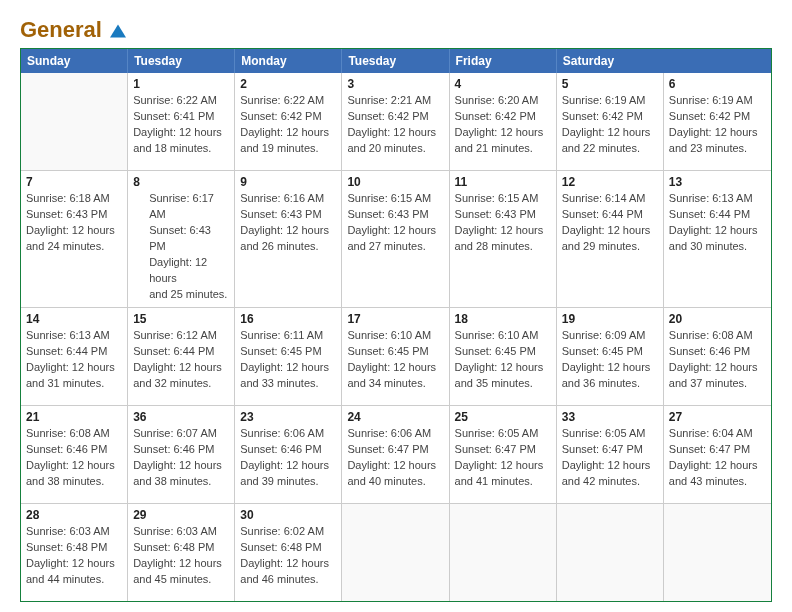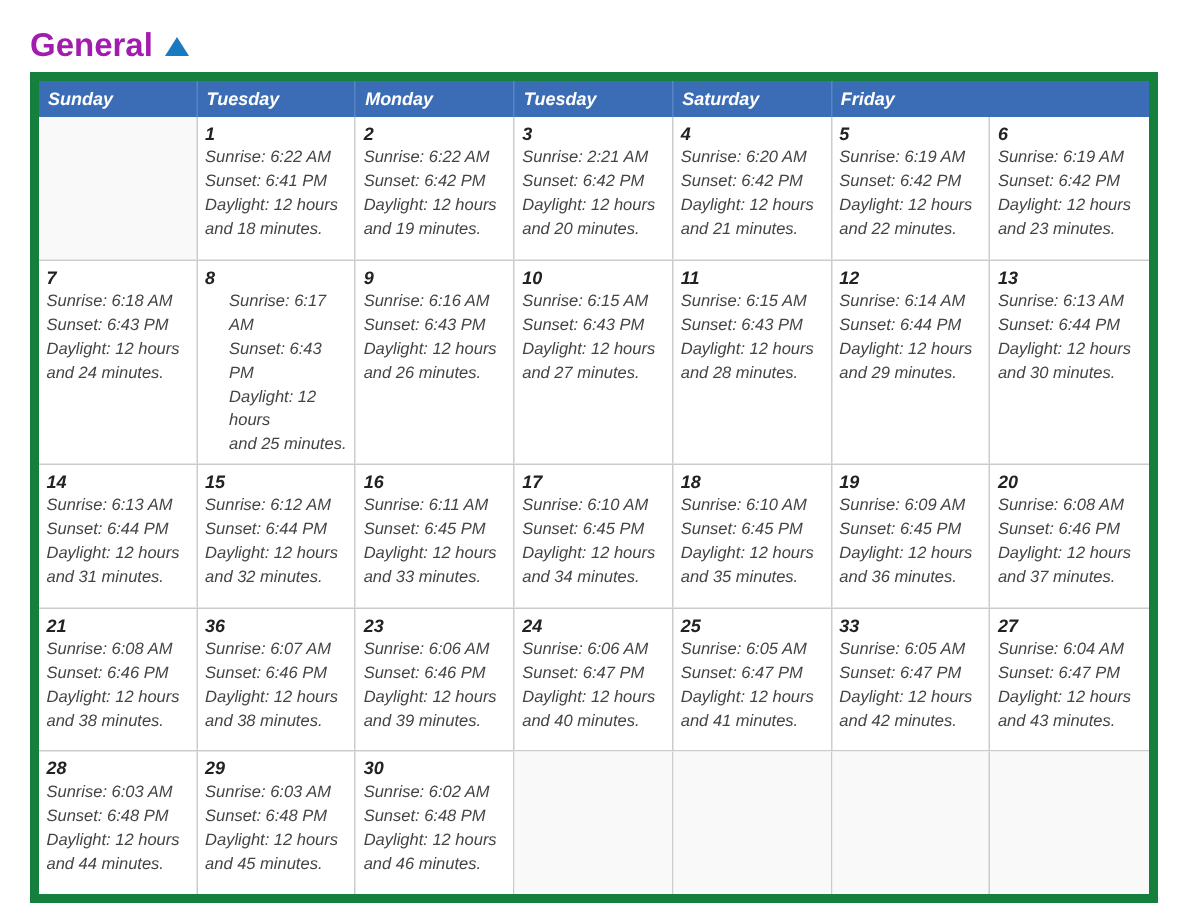--- a/index.html
+++ b/index.html
@@ -51,22 +51,21 @@
       line-height: 1.1;
     }
     .location {
       font-size: 15px;
       color: #333;
     }
     .calendar {
       flex: 1;
       display: flex;
       flex-direction: column;
-      border: 6px solid #15803d;
-      font-style: italic;
+      border: 1px solid #15803d;
     }
     .cal-header {
       display: grid;
       grid-template-columns: repeat(7, 1fr);
       background: #3a6db5;
     }
     .cal-header-cell {
       color: #fff;
       font-size: 12px;
       font-weight: bold;
@@ -111,42 +110,42 @@
     }
   </style>
 </head>
 <body>
 
 <div class="page">
   <div class="header">
     <div class="logo">
       <div style="display:flex;align-items:center;">
         <span class="logo-text">
-          <span style="color:#a21caf;">General</span>
+          <span style="color:#a16207;">General</span>
           <svg class="logo-icon" viewBox="0 0 20 16" style="display:inline-block;vertical-align:middle;margin-left:2px;">
             <polygon points="0,16 10,0 20,16" fill="#1a7abf"></polygon>
           </svg>
         </span>
       </div>
       <div style="font-size:22px;font-weight:bold;color:#1a7abf;margin-top:-4px;"></div>
     </div>
     <div class="title-block">
       <div class="month-title"></div>
       <div class="location"></div>
     </div>
   </div>
 
   <div class="calendar">
     <div class="cal-header">
     <div class="cal-header-cell">Sunday</div>
         <div class="cal-header-cell">Tuesday</div>
         <div class="cal-header-cell">Monday</div>
         <div class="cal-header-cell">Tuesday</div>
+        <div class="cal-header-cell">Friday</div>
         <div class="cal-header-cell">Saturday</div>
-        <div class="cal-header-cell">Friday</div>
       </div>
     <div class="cal-body">
     <div class="cal-row">
           <div class="cal-cell empty"></div>
           <div class="cal-cell">
             <div class="day-num">1</div>
             <div class="cell-info" style="white-space: pre-line;">Sunrise: 6:22 AM
 Sunset: 6:41 PM
 Daylight: 12 hours
 and 18 minutes.</div>

